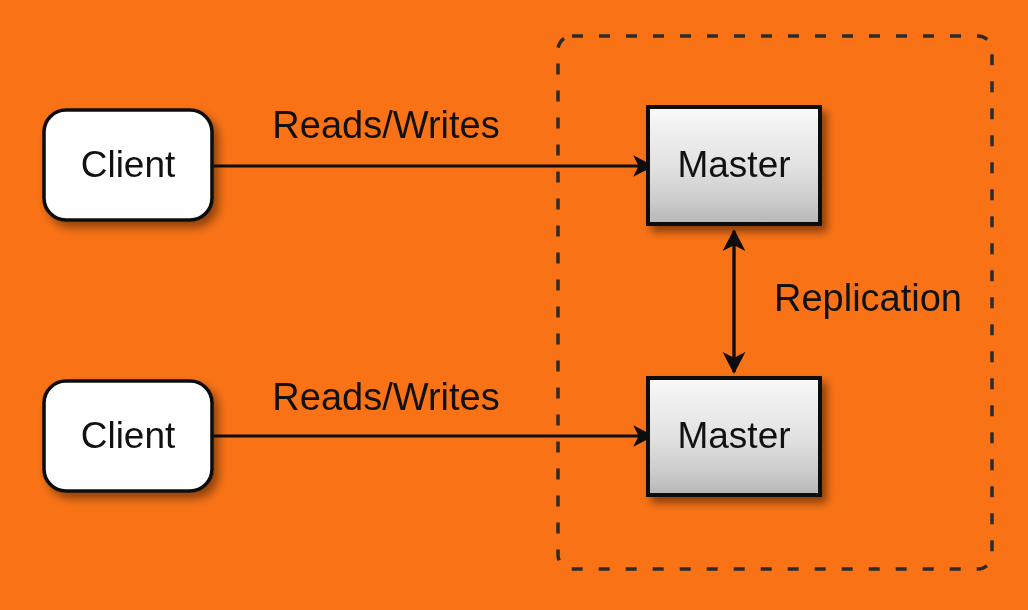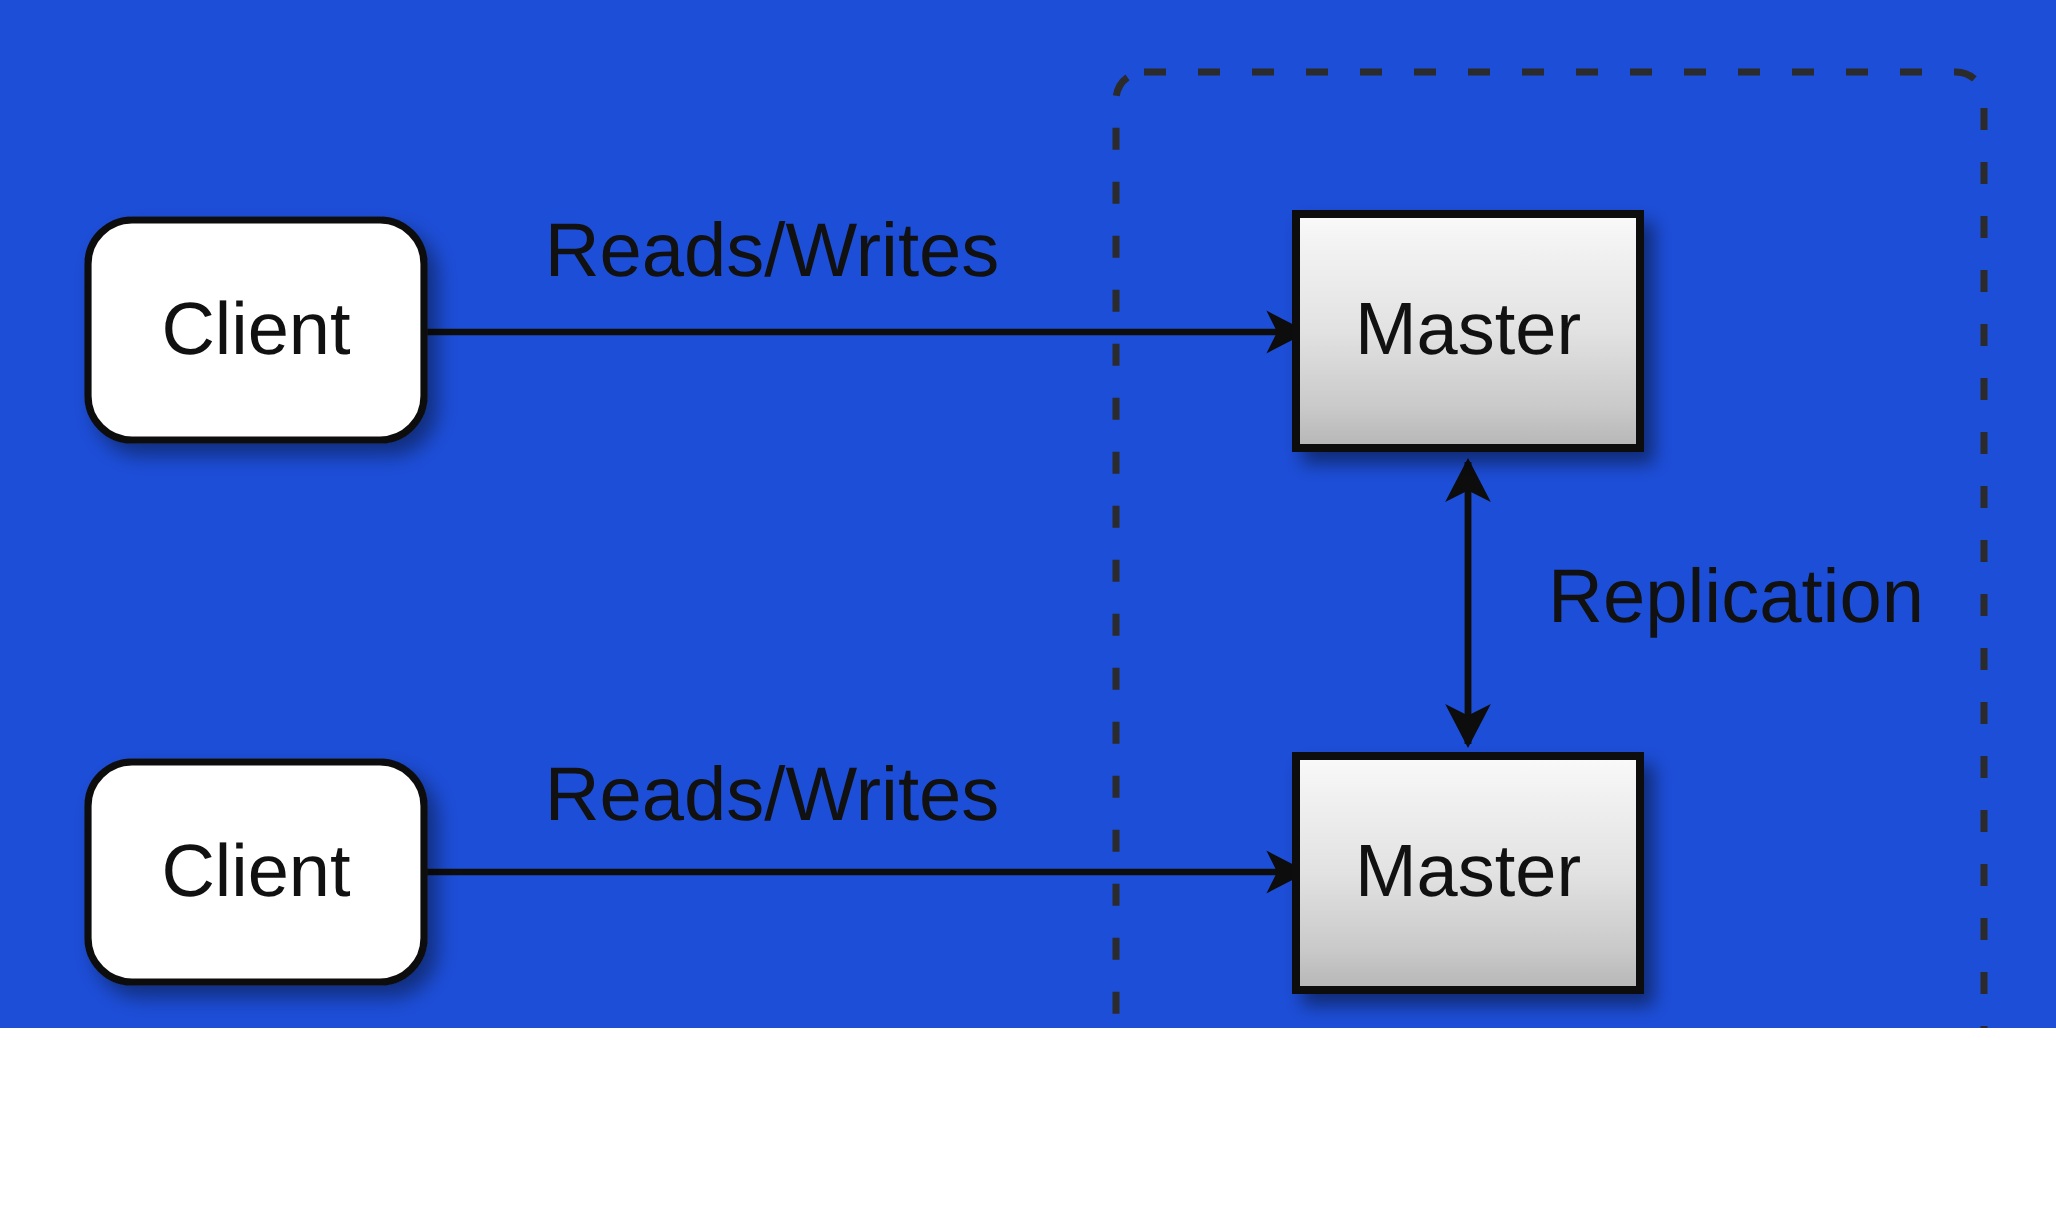--- a/index.html
+++ b/index.html
@@ -6,22 +6,22 @@
     margin: 0;
     padding: 0;
     background: #ffffff;
   }
   body {
     font-family: "Liberation Sans", sans-serif;
   }
   #canvas {
     position: relative;
     width: 1028px;
-    height: 514px;
-    background: #1d4ed8;
+    height: 610px;
+    background: #f97316;
     overflow: hidden;
     text-decoration: underline;
   }
   #diagram-svg {
     position: absolute;
     left: 0;
     top: 0;
     width: 1028px;
     height: 610px;
     display: block;

